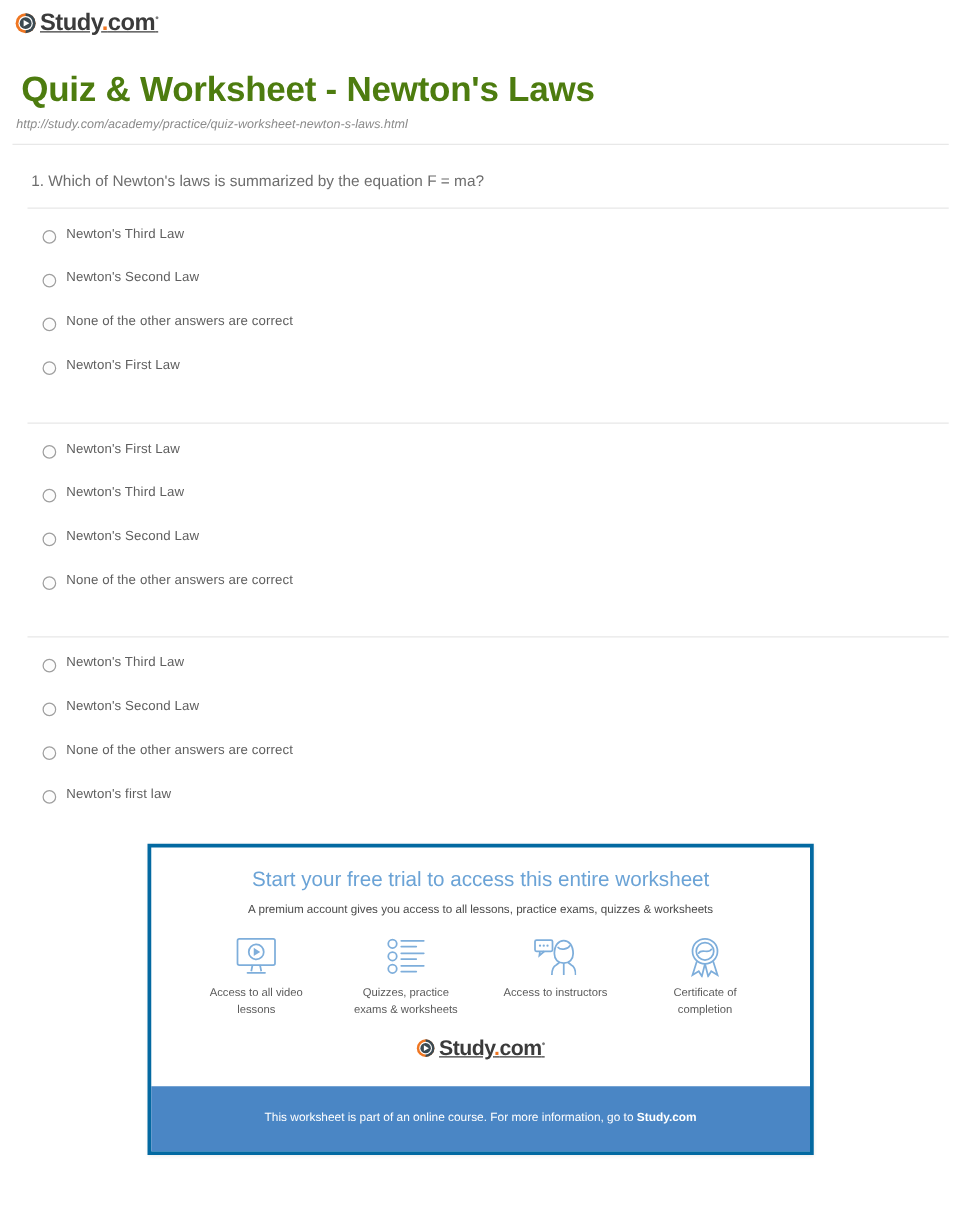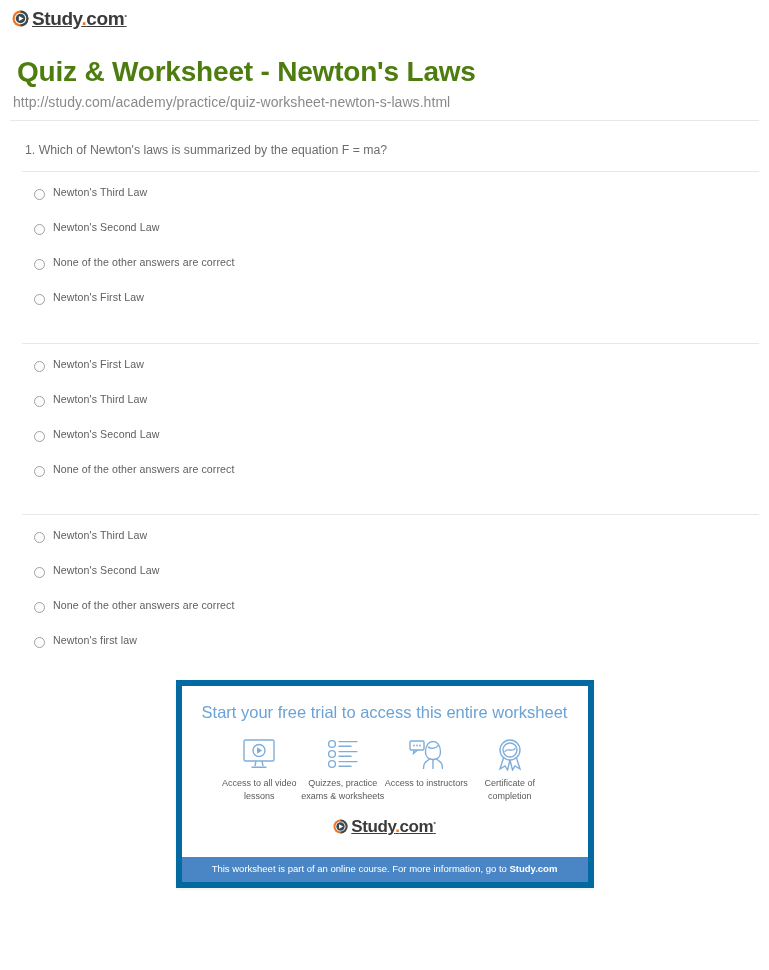--- a/index.html
+++ b/index.html
@@ -64,25 +64,26 @@
   }
   .page-title {
     font-size: 28px;
     font-weight: bold;
     color: #4d7c0f;
     letter-spacing: -0.2px;
     margin: 4px;
     line-height: 1.2;
   }
   .page-url {
-    font-size: 14px;
+    font-size: 10px;
     color: #8a8a8a;
     margin-top: 5px;
     letter-spacing: 0.05px;
     word-break: break-all;
+    font-style: italic;
   }
 
   .rule {
     border: 0;
     border-top: 1px solid #e8e8e8;
     margin: 0;
     height: 0;
   }
   .rule-top { margin-top: 10px; }
 
@@ -130,23 +131,23 @@
   .q2 { padding-top: 38px; }
   .q3 { padding-top: 37px; }
 
   
   .promo-wrap {
     margin-top: 32px;
     display: flex;
     justify-content: center;
   }
   .promo-card {
-    width: 418px;
+    width: 533px;
     background: #ffffff;
-    border: 6px solid #0369a1;
+    border: 3px solid #0369a1;
     box-shadow: 0 1px 3px rgba(0,0,0,0.08);
     box-sizing: border-box;
   }
   .promo-body {
     padding: 17px 14px 10px 14px;
     text-align: center;
   }
   .promo-head {
     font-size: 16.5px;
     color: #6ba3d6;
@@ -190,21 +191,21 @@
     padding: 16px 0 12px 0;
   }
   .promo-logo .logo-text { font-size: 17px; }
   .promo-logo .logo-mark { width: 15px; height: 15px; flex-basis: 15px; }
 
   .promo-banner {
     background: #4a86c5;
     color: #ffffff;
     text-align: center;
     font-size: 9.5px;
-    padding: 6px 6px;
+    padding: 20px 6px;
     line-height: 1.3;
   }
   .promo-banner b { font-weight: bold; }
 
   
   .copyright {
     text-align: center;
     font-size: 7.8px;
     color: #777777;
     line-height: 1.5;
@@ -299,20 +300,21 @@
         <span class="radio"></span>
         <span class="option-label">Newton's first law</span>
       </li>
     </ul>
   </div>
 
   <div class="promo-wrap">
     <div class="promo-card">
       <div class="promo-body">
         <div class="promo-head">Start your free trial to access this entire worksheet</div>
+        <div class="promo-sub">A premium account gives you access to all lessons, practice exams, quizzes &amp; worksheets</div>
 
         <div class="perks">
 
           <div class="perk">
             <div class="perk-icon">
               <svg width="34" height="32" viewBox="0 0 34 32" fill="none" stroke="#7eaedb" stroke-width="1.4">
                 <rect x="2" y="2" width="30" height="21" rx="1.5"></rect>
                 <circle cx="17" cy="12.5" r="6"></circle>
                 <path d="M15 9.2 L20.2 12.5 L15 15.8 Z" fill="#7eaedb" stroke="none"></path>
                 <path d="M14 23 L13 28 M20 23 L21 28"></path>

